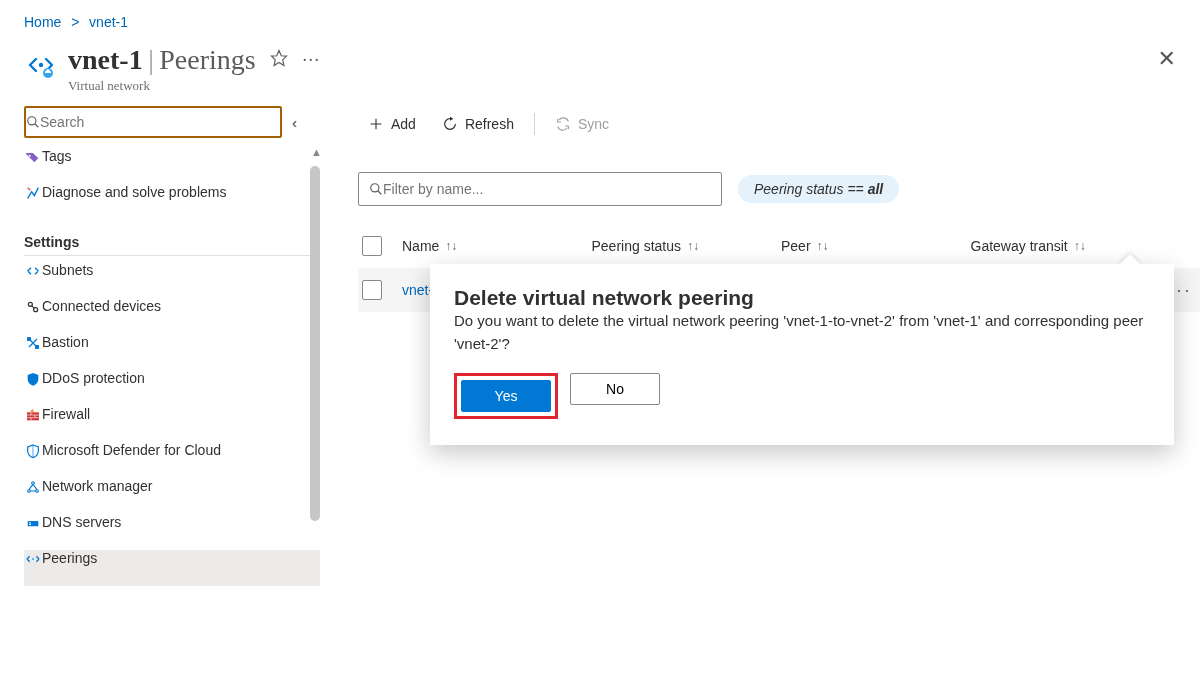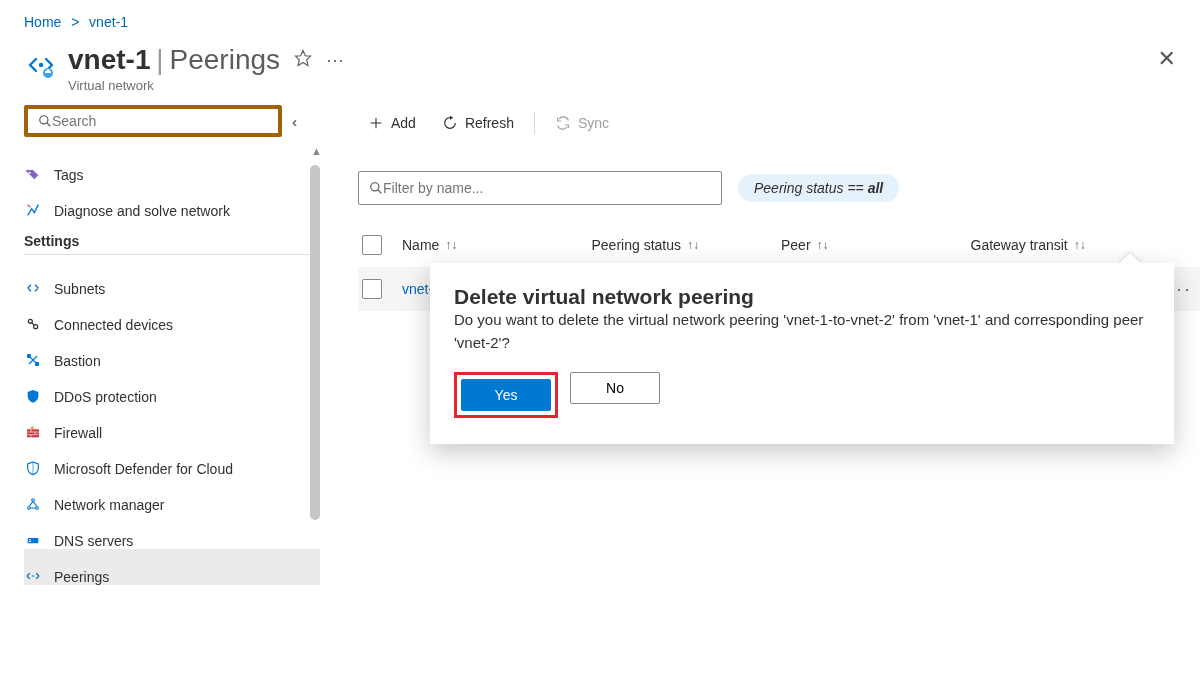--- a/index.html
+++ b/index.html
@@ -26,21 +26,21 @@
     position: relative;
   }
   .resource-icon {
     width: 34px; height: 34px;
     display: flex; align-items: center; justify-content: center;
     margin-right: 10px;
     margin-top: 4px;
     position: relative;
   }
   .resource-icon svg { width: 34px; height: 34px; }
-  .title-block { flex: 1; }
+  .title-block { flex: 1; font-family: Liberation Serif, serif; }
   .title-line {
     display: flex;
     align-items: center;
     gap: 14px;
   }
   .title-main {
     font-size: 28px;
     font-weight: 600;
     color: #323130;
   }
@@ -85,25 +85,25 @@
     position: relative;
   }
   .search-row {
     display: flex;
     align-items: center;
     gap: 10px;
     margin-bottom: 6px;
   }
   .search-box {
     flex: 1;
-    border: 4px solid #a16207;
+    border: 2px solid #a16207;
     height: 32px;
     display: flex;
     align-items: center;
-    padding: 0 10px;
+    padding: 0 0;
     border-radius: 2px;
     max-width: 258px;
   }
   .search-box input {
     border: none;
     outline: none;
     flex: 1;
     font-size: 14px;
     color: #605e5c;
     background: transparent;
@@ -117,22 +117,21 @@
   }
   .nav-scroll {
     height: 510px;
     overflow-y: hidden;
     position: relative;
     padding-top: 4px;
   }
   .nav-scroll::-webkit-scrollbar { width: 10px; }
   .nav-item {
     display: flex;
-    align-items: flex-end;
-    gap: 12px;
+    align-items: flex-start;
     height: 36px;
     padding: 0 8px 0 0;
     cursor: pointer;
     font-size: 14px;
     color: #323130;
   }
   .nav-item.active { background: #edebe9; }
   .nav-section-title {
     font-weight: 600;
     color: #323130;
@@ -380,21 +379,21 @@
         </span>
         <span>Tags</span>
       </div>
       <div class="nav-item">
         <span class="nav-icon ic">
           <svg width="16" height="16" viewBox="0 0 24 24" fill="none" stroke="#0078d4" stroke-width="2">
               <path d="M4 20 L10 10 L14 16 L20 4"></path>
               <path d="M4 4 L8 8" stroke="#e74856"></path>
             </svg>
         </span>
-        <span>Diagnose and solve network</span>
+        <span>Diagnose and solve problems</span>
       </div>
 
       <div class="nav-section-title">Settings</div>
 
       <div class="nav-item">
         <span class="nav-icon ic">
           <svg width="16" height="16" viewBox="0 0 24 24" fill="none" stroke="#0078d4" stroke-width="2">
               <path d="M4 12 L9 7 M4 12 L9 17 M20 12 L15 7 M20 12 L15 17"></path>
             </svg>
         </span>

